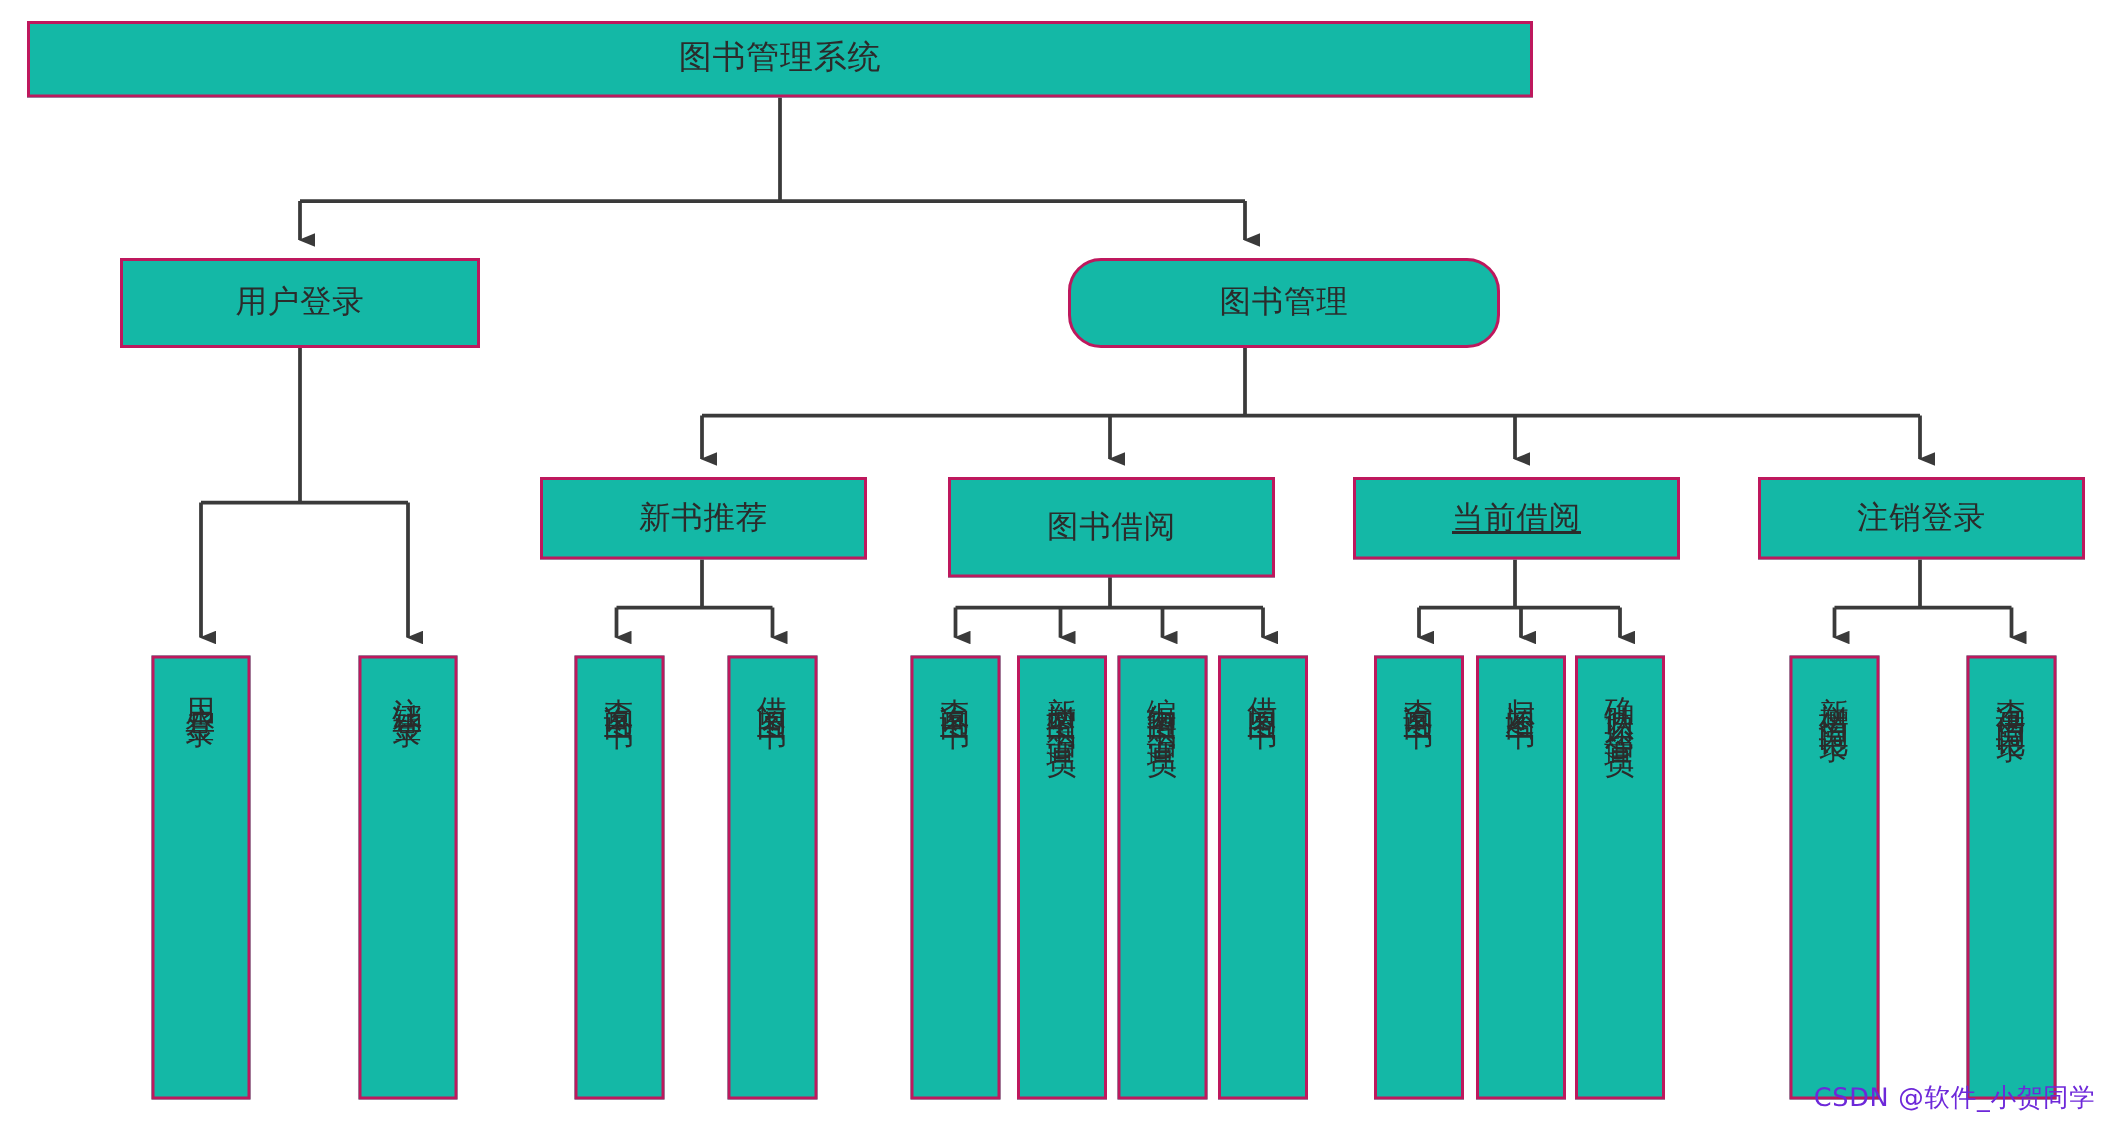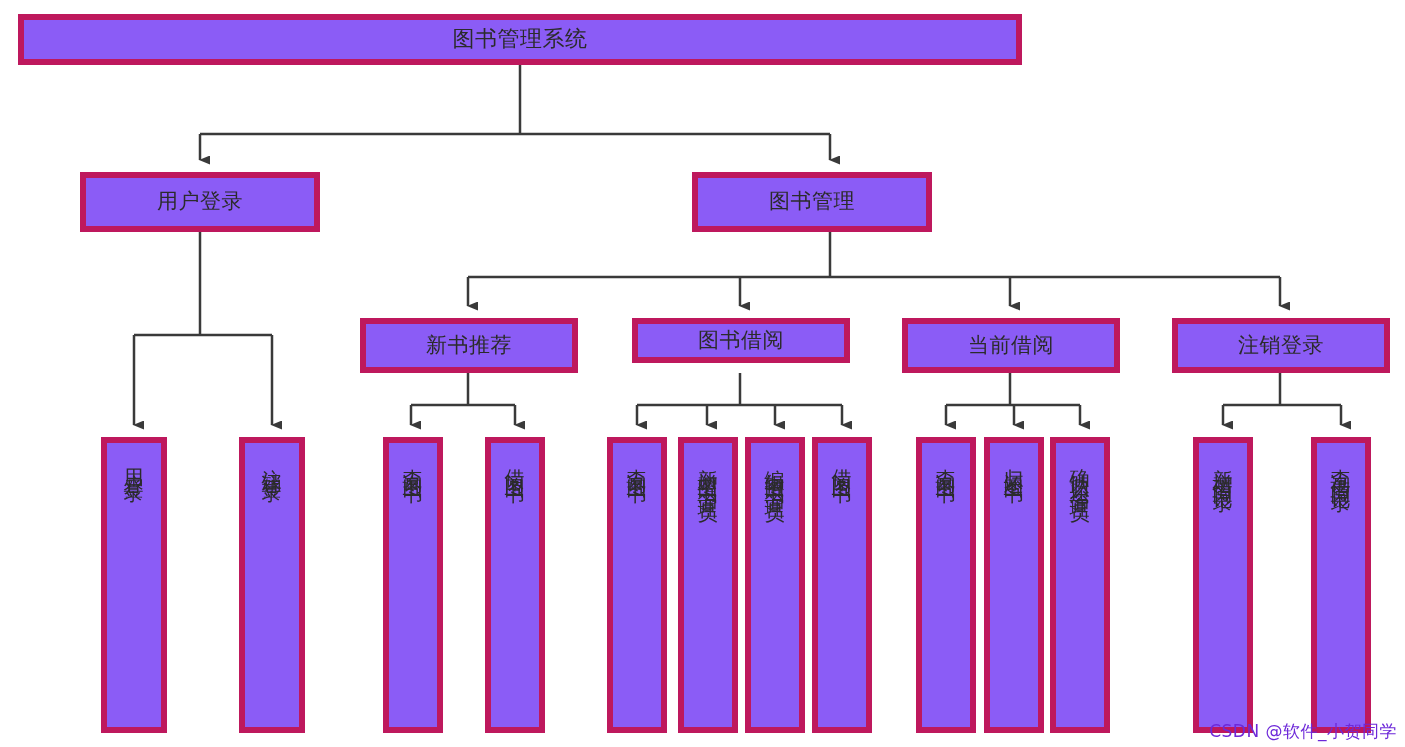--- a/index.html
+++ b/index.html
@@ -21,22 +21,22 @@
     position: absolute;
     left: 0;
     top: 0;
     width: 1405px;
     height: 747px;
     pointer-events: none;
   }
   .node {
     position: absolute;
     box-sizing: border-box;
-    border: 6px solid #be185d;
-    background: #8b5cf6;
+    border: 2px solid #be185d;
+    background: #14b8a6;
     display: flex;
     align-items: center;
     justify-content: center;
     color: #2b2b2b;
   }
   .node.horiz {
     font-size: 21px;
     letter-spacing: 0.5px;
     line-height: 1.2;
   }
@@ -118,25 +118,25 @@
       <path d="M1280,373 L1280,405"></path>
       <path d="M1223,405 L1341,405"></path>
       <path d="M1223,405 L1223,425" marker-end="url(#arrow)"></path>
       <path d="M1341,405 L1341,425" marker-end="url(#arrow)"></path>
     </g>
   </svg>
 
   <div class="node horiz root" style="left:18px; top:14px; width:1004px; height:51px;">图书管理系统</div>
 
   <div class="node horiz" style="left:80px; top:172px; width:240px; height:60px;">用户登录</div>
-  <div class="node horiz" style="left:692px; top:172px; width:240px; height:60px;">图书管理</div>
+  <div class="node horiz" style="left:712px; top:172px; width:288px; height:60px;border-radius:22px;">图书管理</div>
 
   <div class="node horiz" style="left:360px; top:318px; width:218px; height:55px;">新书推荐</div>
-  <div class="node horiz" style="left:632px; top:318px; width:218px; height:45px;">图书借阅</div>
-  <div class="node horiz" style="left:902px; top:318px; width:218px; height:55px;">当前借阅</div>
+  <div class="node horiz" style="left:632px; top:318px; width:218px; height:67px;">图书借阅</div>
+  <div class="node horiz" style="left:902px; top:318px; width:218px; height:55px;text-decoration:underline;">当前借阅</div>
   <div class="node horiz" style="left:1172px; top:318px; width:218px; height:55px;">注销登录</div>
 
   <div class="node leaf" style="left:101px; top:437px; width:66px; height:296px;">
     <span class="vtext">用户登录</span>
   </div>
   <div class="node leaf" style="left:239px; top:437px; width:66px; height:296px;">
     <span class="vtext">注销登录</span>
   </div>
 
   <div class="node leaf" style="left:383px; top:437px; width:60px; height:296px;">

